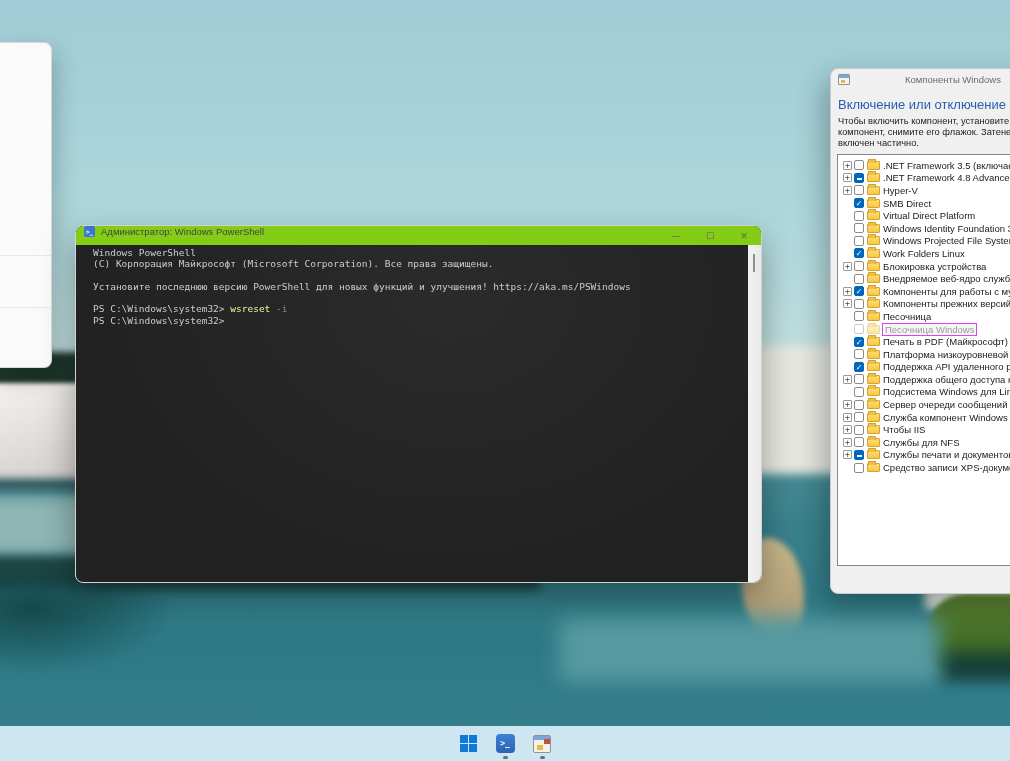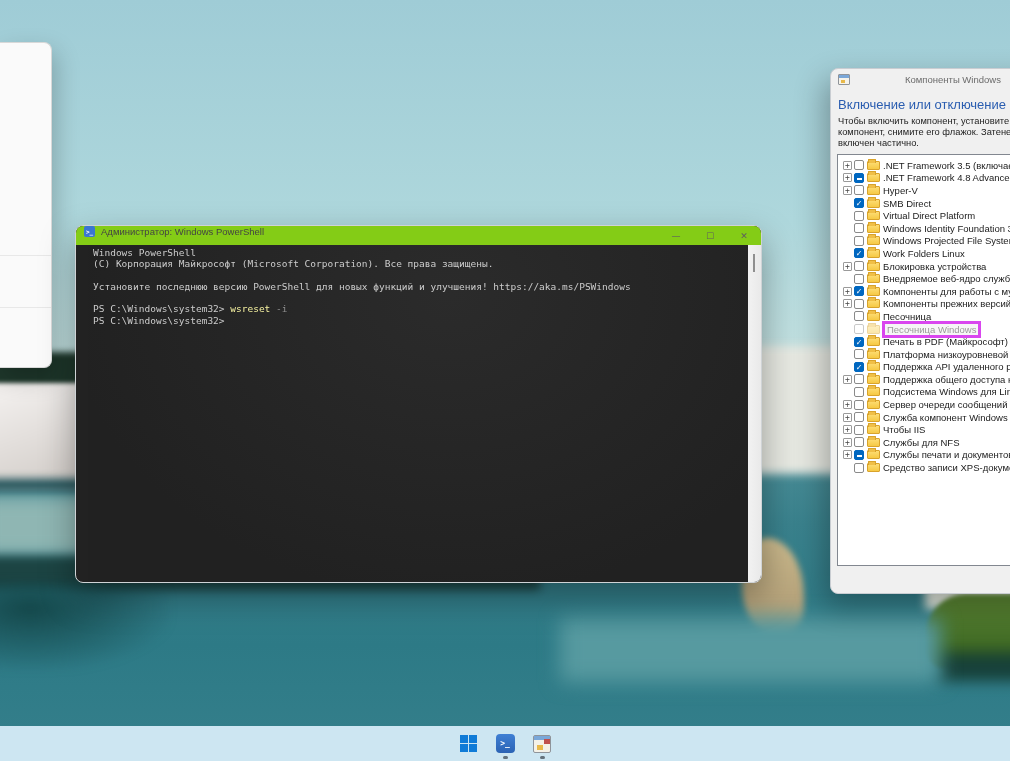--- a/index.html
+++ b/index.html
@@ -95,21 +95,21 @@
   .cbx.partial { background:#0067c0; border-color:#0067c0; }
   .cbx.partial::after { content:""; position:absolute; left:2px; top:4px; width:5px; height:2px; background:#fff; }
   .folder { width:13px; height:9px; margin-left:3px; position:relative; flex:0 0 auto;
             background:linear-gradient(180deg,#fddd75,#f6c944); border:1px solid #d9a32b;
             border-radius:1px; }
   .folder::before { content:""; position:absolute; left:0; top:-3px; width:6px; height:3px;
                     background:#f0bf47; border:1px solid #d9a32b; border-bottom:none;
                     border-radius:1px 1px 0 0; }
   .lbl { margin-left:3px; font-size:9.5px; color:#1a1a1a; white-space:nowrap; }
   .tree-row.disabled .cbx, .tree-row.disabled .folder { opacity:.45; }
-  .tree-row.disabled .lbl { color:#9a9a9a; border:3px solid #d946ef; background:#f6f6f6;
+  .tree-row.disabled .lbl { color:#9a9a9a; border:1px solid #d946ef; background:#f6f6f6;
                             padding:0 2px; margin-left:2px; }
 
   
   .taskbar { position:absolute; left:0; bottom:0; width:1010px; height:35px; background:#cde6f2;
              display:flex; align-items:center; justify-content:center; }
   .tb-icons { display:flex; gap:11px; align-items:center; }
   .tb-btn { width:26px; height:30px; display:flex; flex-direction:column; align-items:center;
             justify-content:center; background:transparent; border:none; position:relative; }
   .start-grid { width:17px; height:17px; display:grid; grid-template-columns:8px 8px;
                 grid-template-rows:8px 8px; gap:1px; }

